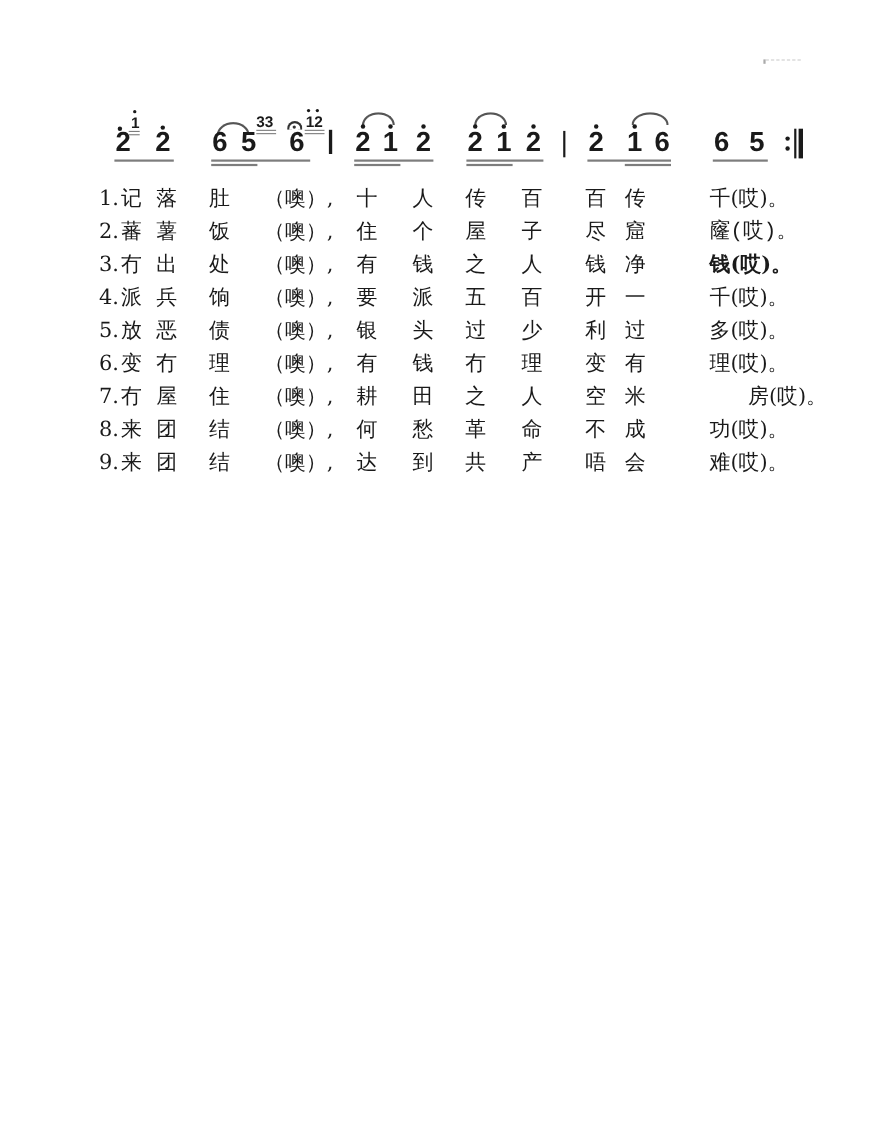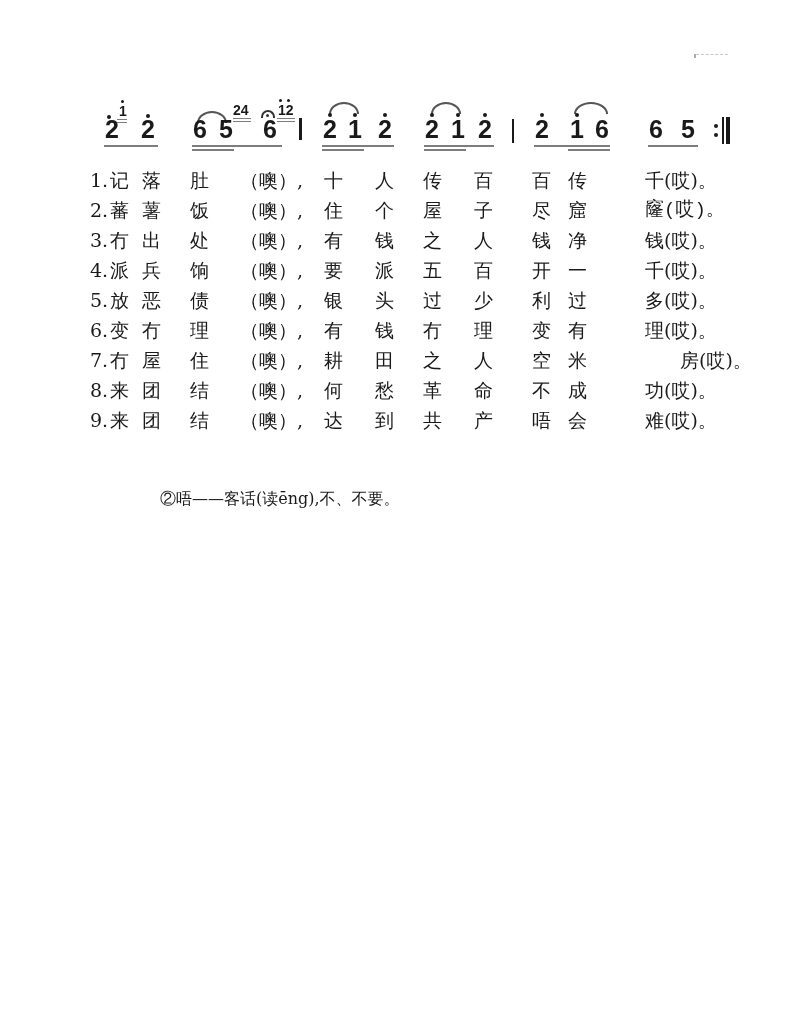--- a/index.html
+++ b/index.html
@@ -53,21 +53,21 @@
   <span class="dot-above" style="left:121px;top:100px;width:3px;height:3px;"></span>
   <span class="uline" style="left:117px;top:119px;width:10px;height:1px;"></span>
   <span class="uline" style="left:117px;top:122px;width:10px;height:1px;"></span>
   <span class="note" style="left:140px;top:117px;">2</span>
   <span class="dot-above" style="left:146px;top:114px;"></span>
   <span class="uline" style="left:104px;top:145px;width:54px;"></span>
 
   <span class="slur" style="left:197px;top:111px;width:26px;"></span>
   <span class="note" style="left:192px;top:117px;">6</span>
   <span class="note" style="left:218px;top:117px;">5</span>
-  <span class="grace" style="left:233px;top:103px;">24</span>
+  <span class="grace" style="left:233px;top:103px;">33</span>
   <span class="uline" style="left:233px;top:118px;width:18px;height:1px;"></span>
   <span class="uline" style="left:233px;top:121px;width:18px;height:1px;"></span>
   <span class="fermata" style="left:261px;top:110px;"></span>
   <span class="note" style="left:262px;top:117px;">6</span>
   <span class="grace" style="left:278px;top:103px;">12</span>
   <span class="dot-above" style="left:279px;top:99px;width:3px;height:3px;"></span>
   <span class="dot-above" style="left:287px;top:99px;width:3px;height:3px;"></span>
   <span class="uline" style="left:277px;top:118px;width:18px;height:1px;"></span>
   <span class="uline" style="left:277px;top:121px;width:18px;height:1px;"></span>
   <span class="uline" style="left:192px;top:145px;width:90px;"></span>
@@ -147,21 +147,21 @@
     <span class="cell" style="left:110px;">冇</span>
     <span class="cell" style="left:142px;">出</span>
     <span class="cell" style="left:190px;">处</span>
     <span class="cell" style="left:240px;">（噢）,</span>
     <span class="cell" style="left:324px;">有</span>
     <span class="cell" style="left:375px;">钱</span>
     <span class="cell" style="left:423px;">之</span>
     <span class="cell" style="left:474px;">人</span>
     <span class="cell" style="left:532px;">钱</span>
     <span class="cell" style="left:568px;">净</span>
-    <span class="cell" style="left:645px;">钱(哎)。</span>
+    <span class="cell" style="left:645px;font-weight:bold;">钱(哎)。</span>
   </div>
   <div class="lyric-row" style="top:258px;">
     <span class="cell" style="left:90px;">4.</span>
     <span class="cell" style="left:110px;">派</span>
     <span class="cell" style="left:142px;">兵</span>
     <span class="cell" style="left:190px;">饷</span>
     <span class="cell" style="left:240px;">（噢）,</span>
     <span class="cell" style="left:324px;">要</span>
     <span class="cell" style="left:375px;">派</span>
     <span class="cell" style="left:423px;">五</span>
@@ -236,14 +236,13 @@
     <span class="cell" style="left:375px;">到</span>
     <span class="cell" style="left:423px;">共</span>
     <span class="cell" style="left:474px;">产</span>
     <span class="cell" style="left:532px;">唔</span>
     <span class="cell" style="left:568px;">会</span>
     <span class="cell" style="left:645px;">难(哎)。</span>
   </div>
 </div>
 
 <div class="notes">
-  <div class="note-line second">②唔——客话(读ēng),不、不要。</div>
 </div>
 
 </body></html>

